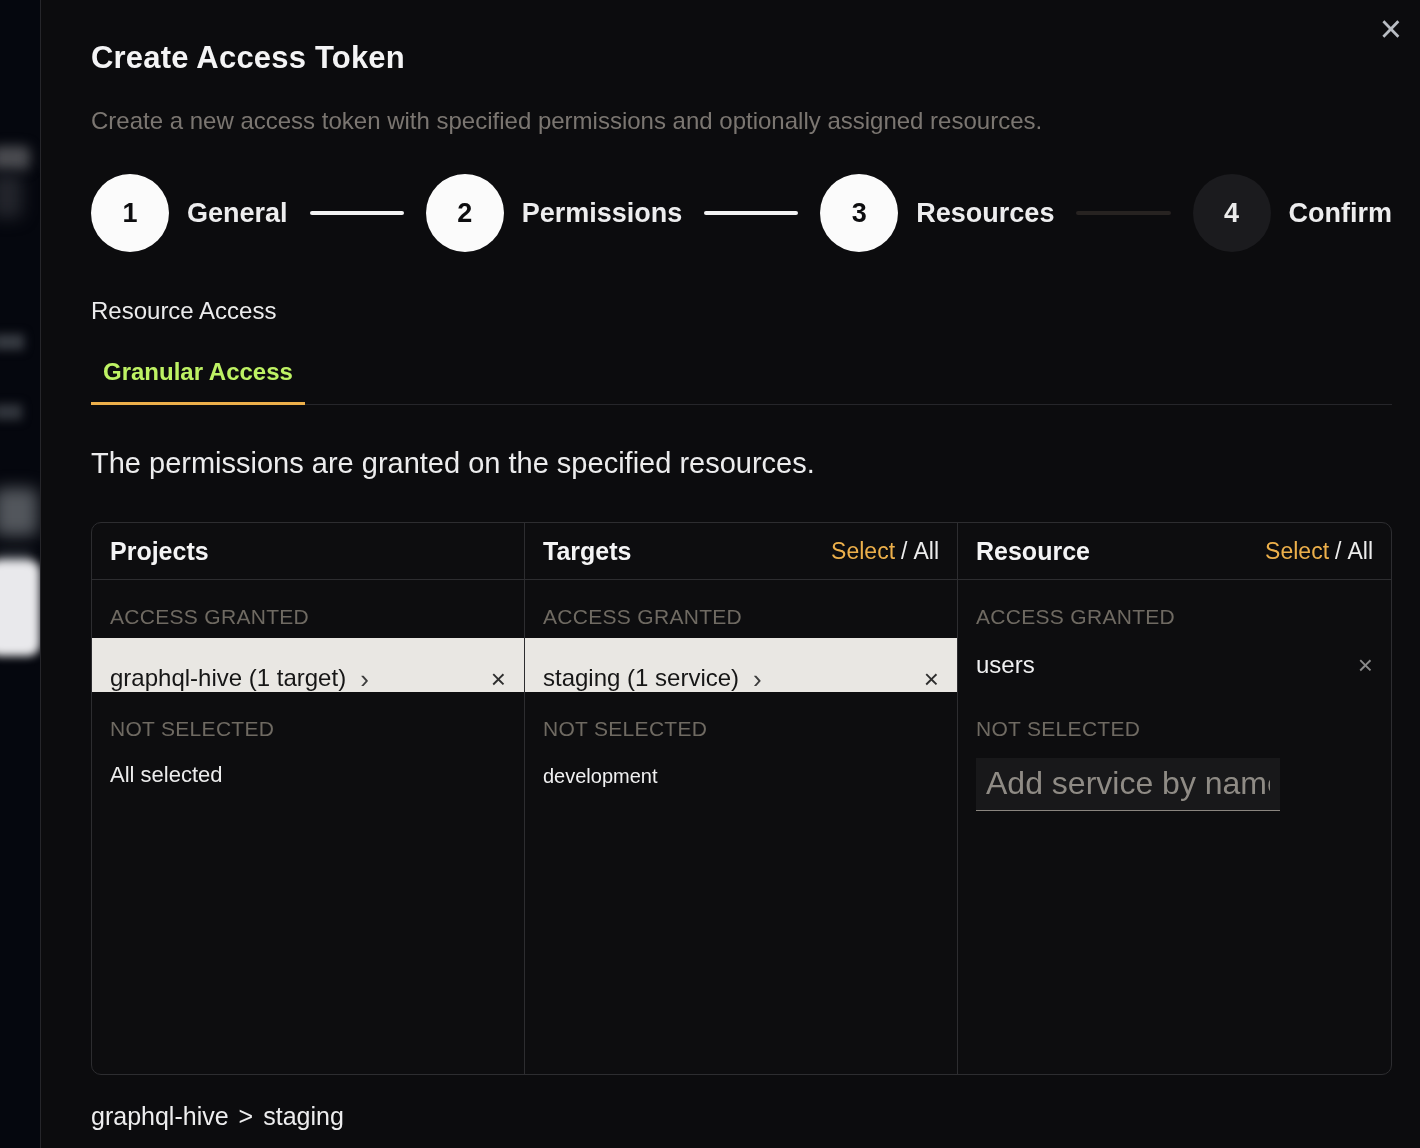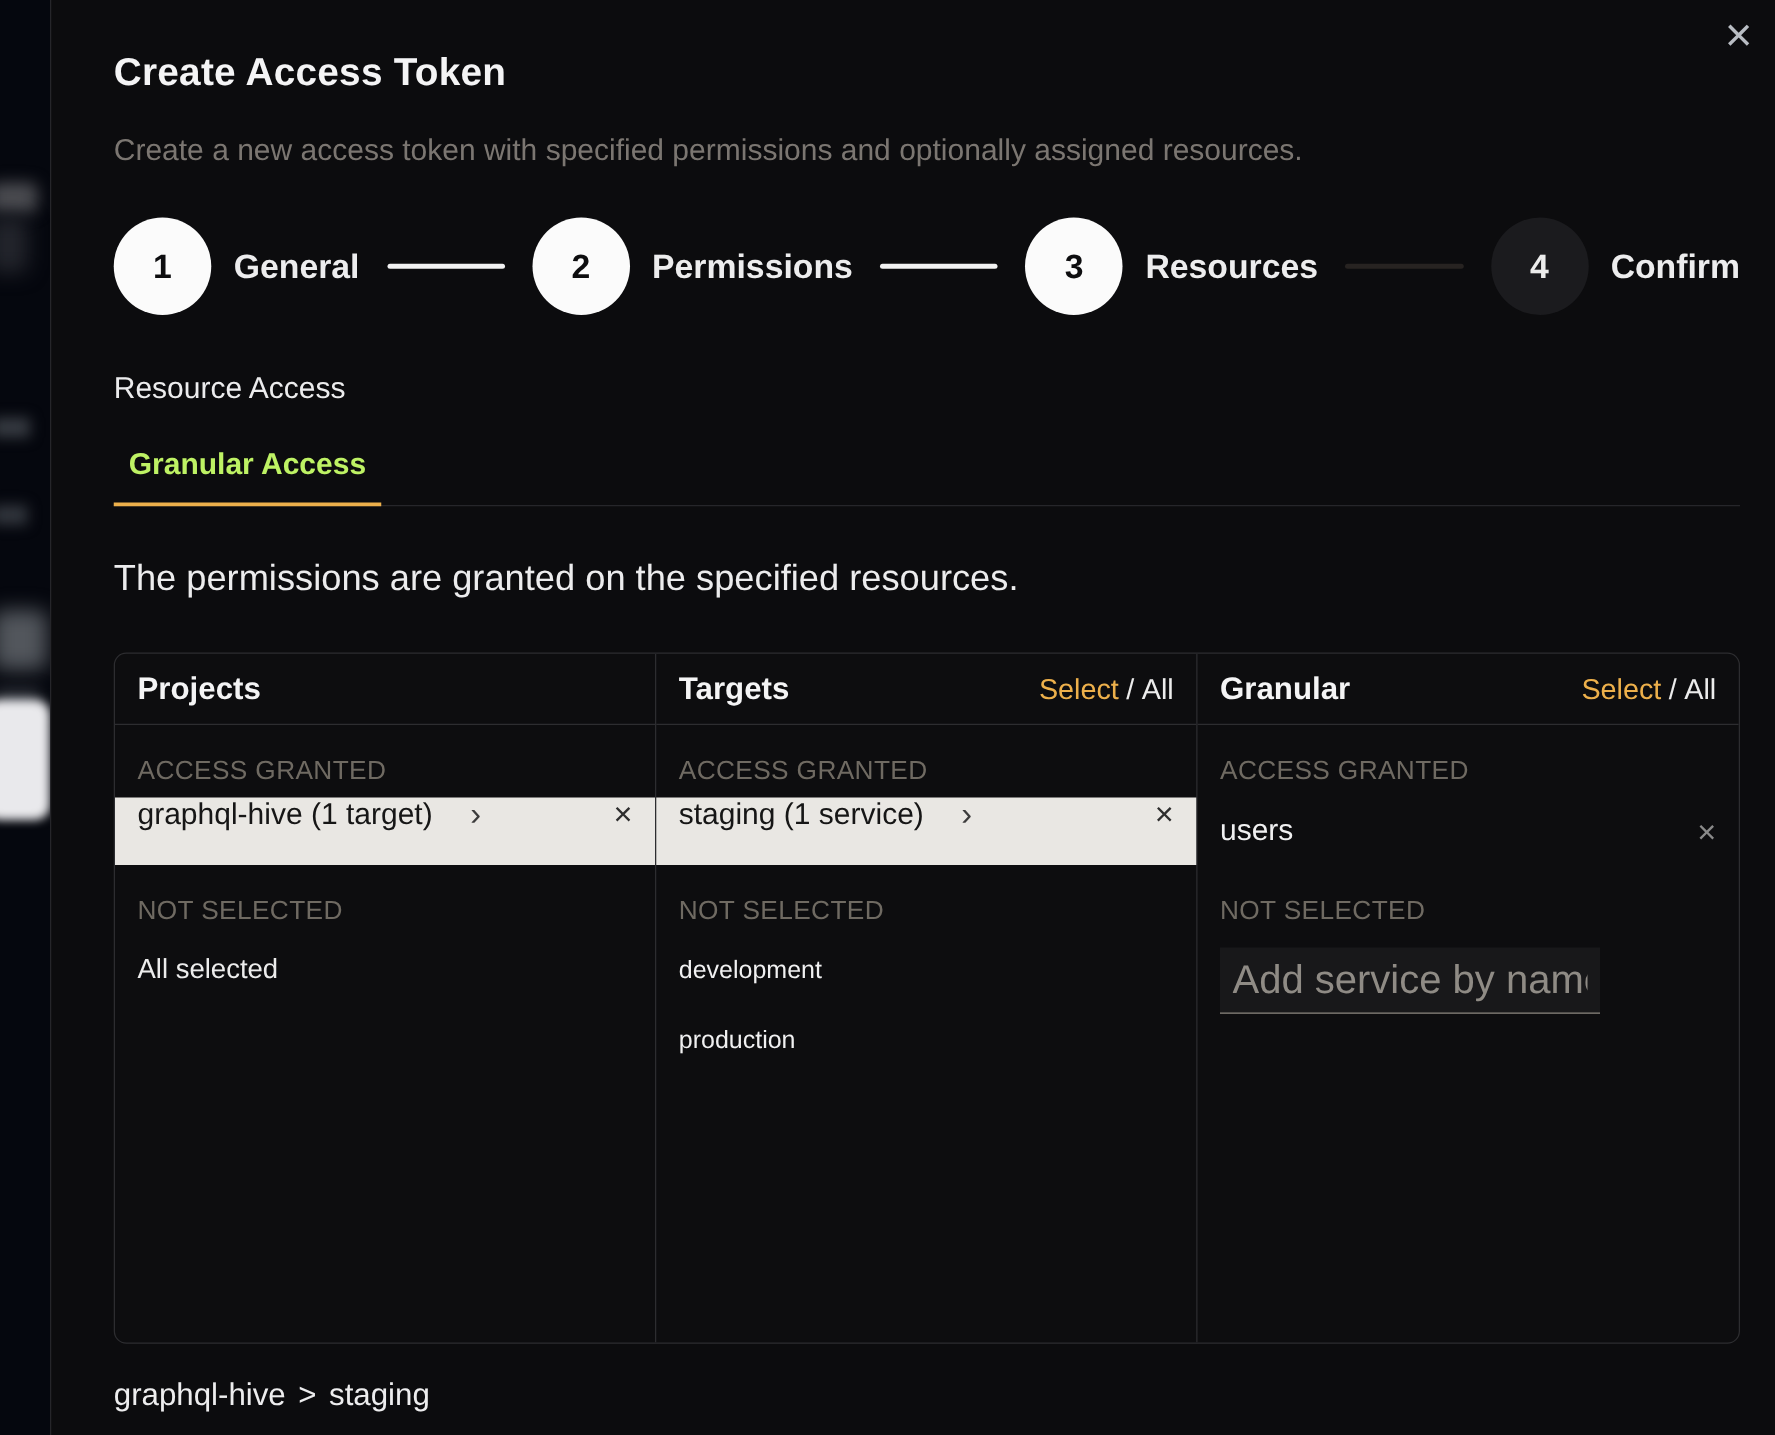--- a/index.html
+++ b/index.html
@@ -77,22 +77,22 @@
   .rcol-title { font-size:25px; font-weight:700; color:#f4f4f5; }
   .select-links { font-size:23px; white-space:nowrap; }
   .link-select { color:#edb04b; cursor:pointer; }
   .link-divider { color:#ececec; margin:0 6px; }
   .link-all { color:#ececec; cursor:pointer; }
 
   .sec-label { font-size:21px; color:#6f6a62; padding:0 18px; margin-top:25px; letter-spacing:.3px; }
   .row-selected {
     margin-top:9px; height:54px; flex:none;
     background:#e9e7e3; color:#161616;
-    display:flex; align-items:flex-start; padding:0 18px;
-    font-size:24px; cursor:pointer;gap:16px;
+    display:flex; align-items:flex-end; padding:0 18px;
+    font-size:24px; cursor:pointer;
   }
   .row-chevron { font-size:26px; color:#3c3c3c; margin-left:14px; line-height:1; }
   .row-remove { margin-left:auto; font-size:26px; line-height:1; cursor:pointer; color:#2e2e2e; background:none; border:none; font-family:inherit; }
   .row-plain {
     margin-top:9px; height:54px; flex:none;
     display:flex; align-items:center; padding:0 18px;
     font-size:24px; color:#f0f0f1; cursor:pointer;
   }
   .row-plain .row-remove { color:#8a8a8a; }
   .note { font-size:22px; color:#ececec; padding:0 18px; margin-top:21px; }
@@ -187,27 +187,26 @@
       </div>
       <div class="sec-label">ACCESS GRANTED</div>
       <div class="row-selected">
         <span>staging (1 service)</span>
         <span class="row-chevron">›</span>
         <button class="row-remove">×</button>
       </div>
       <div class="sec-label">NOT SELECTED</div>
       <div class="items">
         <div class="item">development</div>
-        <div class="item">production</div>
       </div>
     </div>
 
     <div class="rcol">
       <div class="rcol-header">
-        <div class="rcol-title">Granular</div>
+        <div class="rcol-title">Resource</div>
         <div class="select-links">
           <span class="link-select">Select</span><span class="link-divider">/</span><span class="link-all">All</span>
         </div>
       </div>
       <div class="sec-label">ACCESS GRANTED</div>
       <div class="row-plain">
         <span>users</span>
         <button class="row-remove">×</button>
       </div>
       <div class="sec-label">NOT SELECTED</div>

